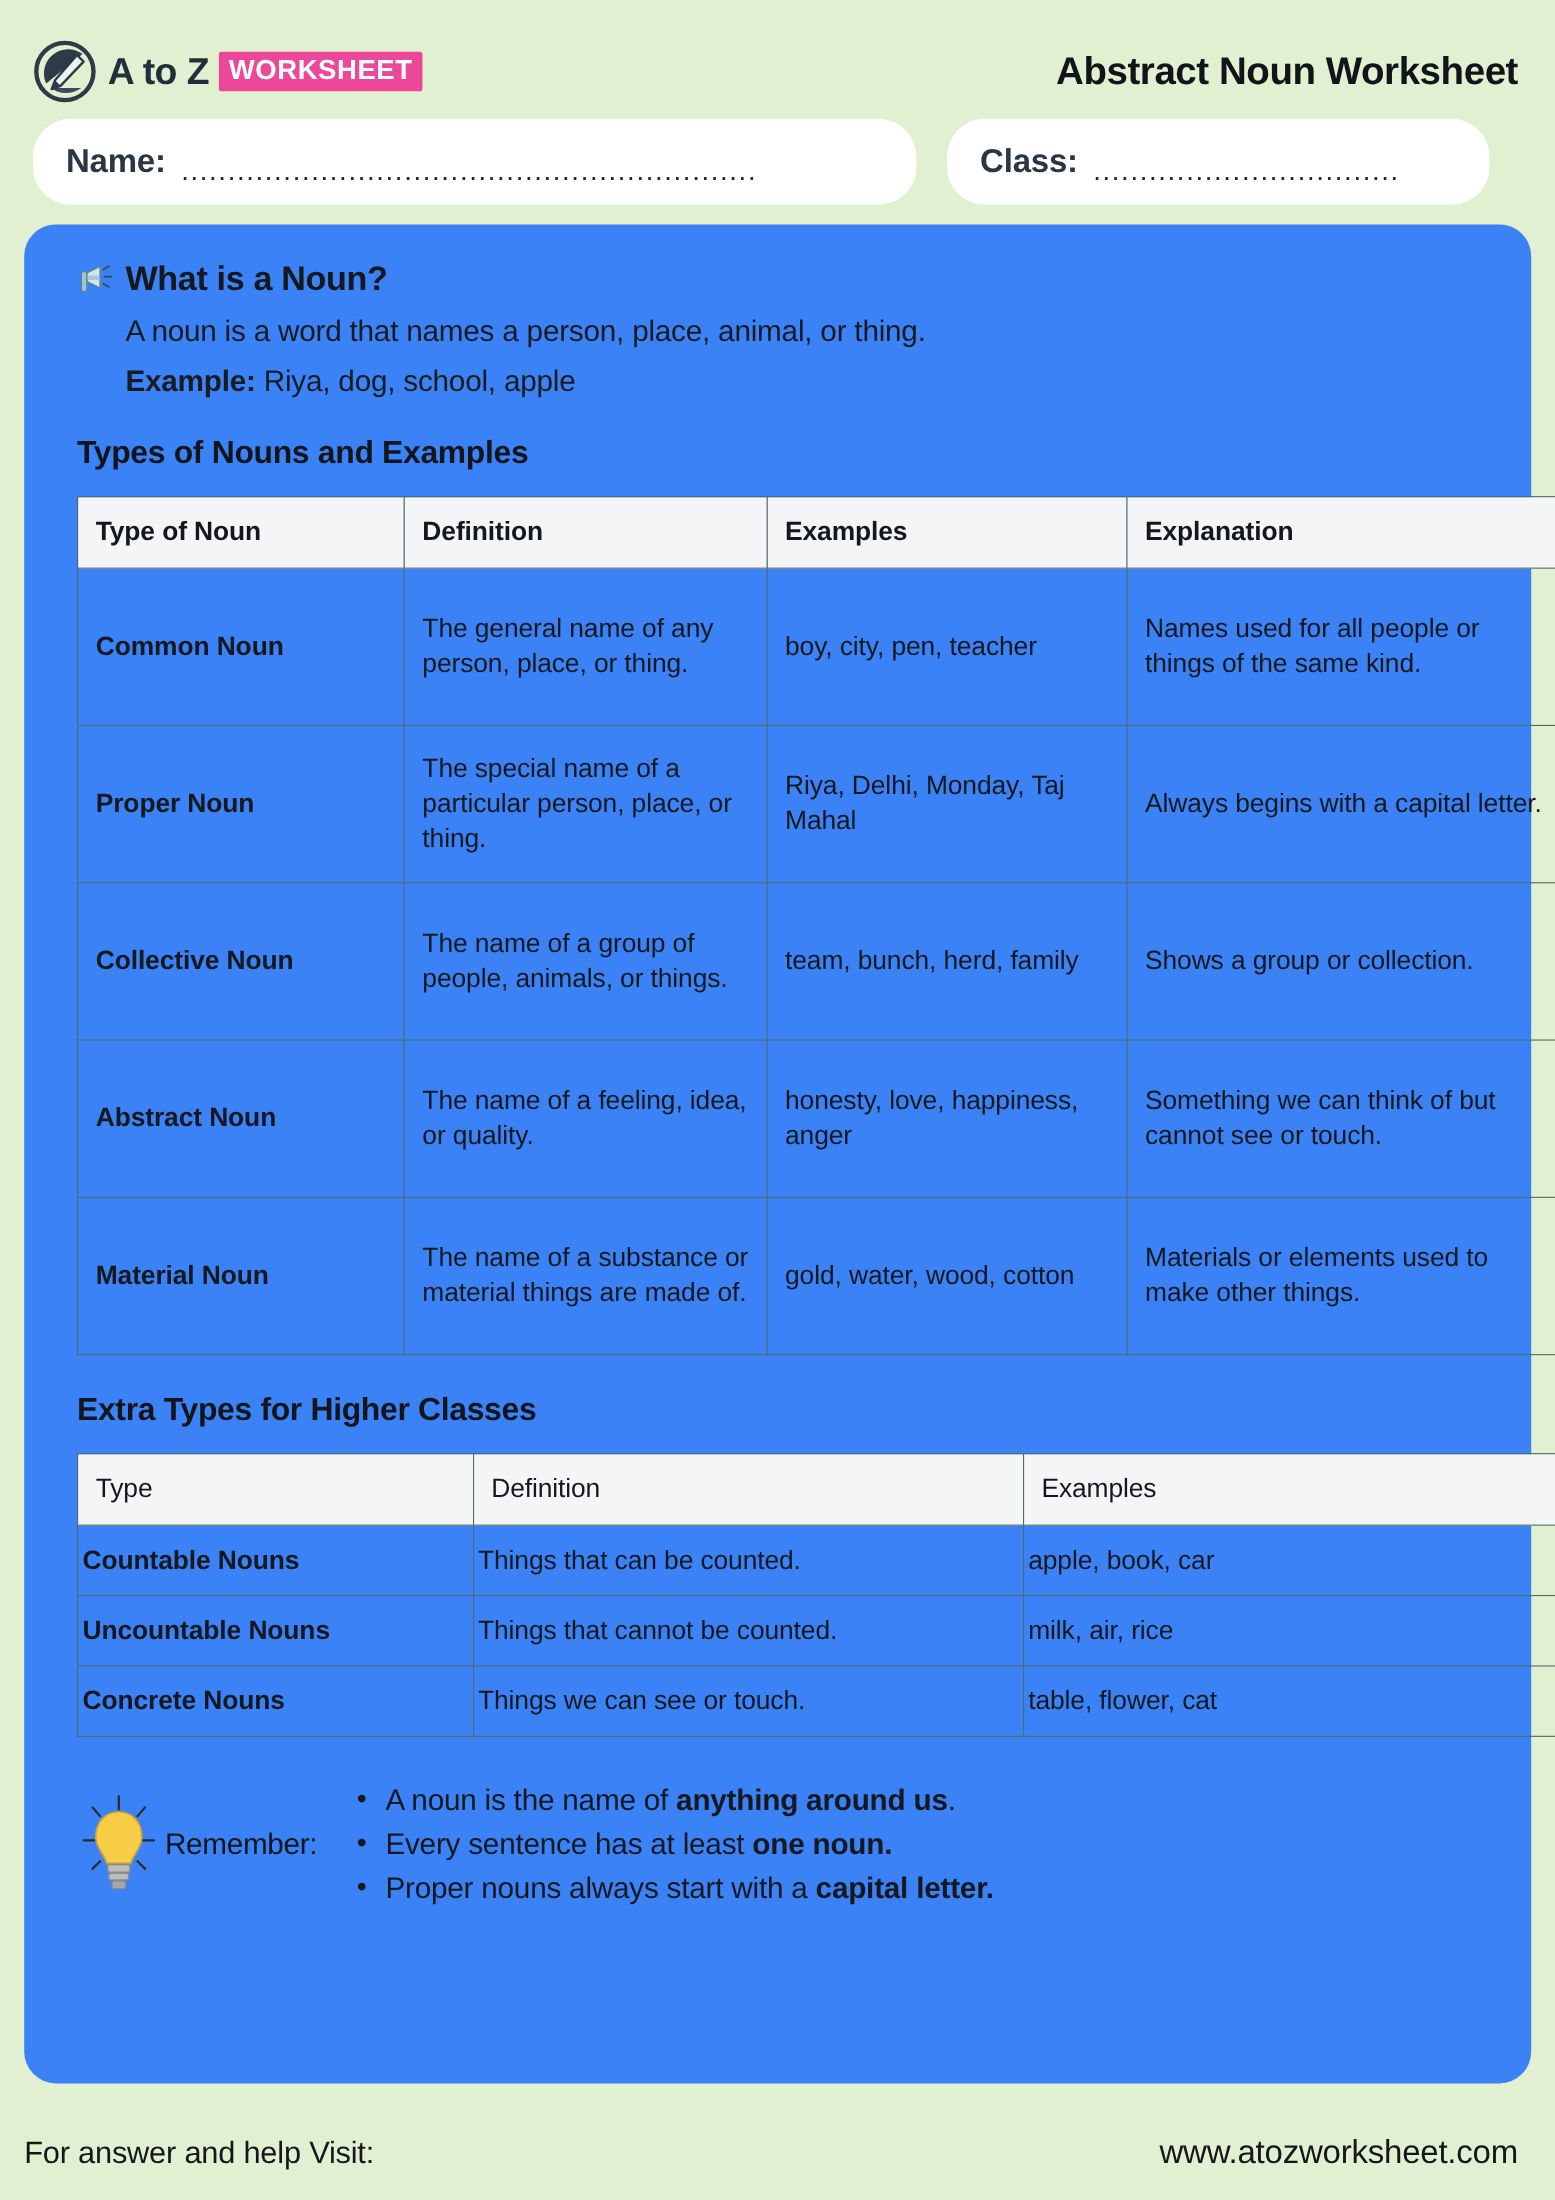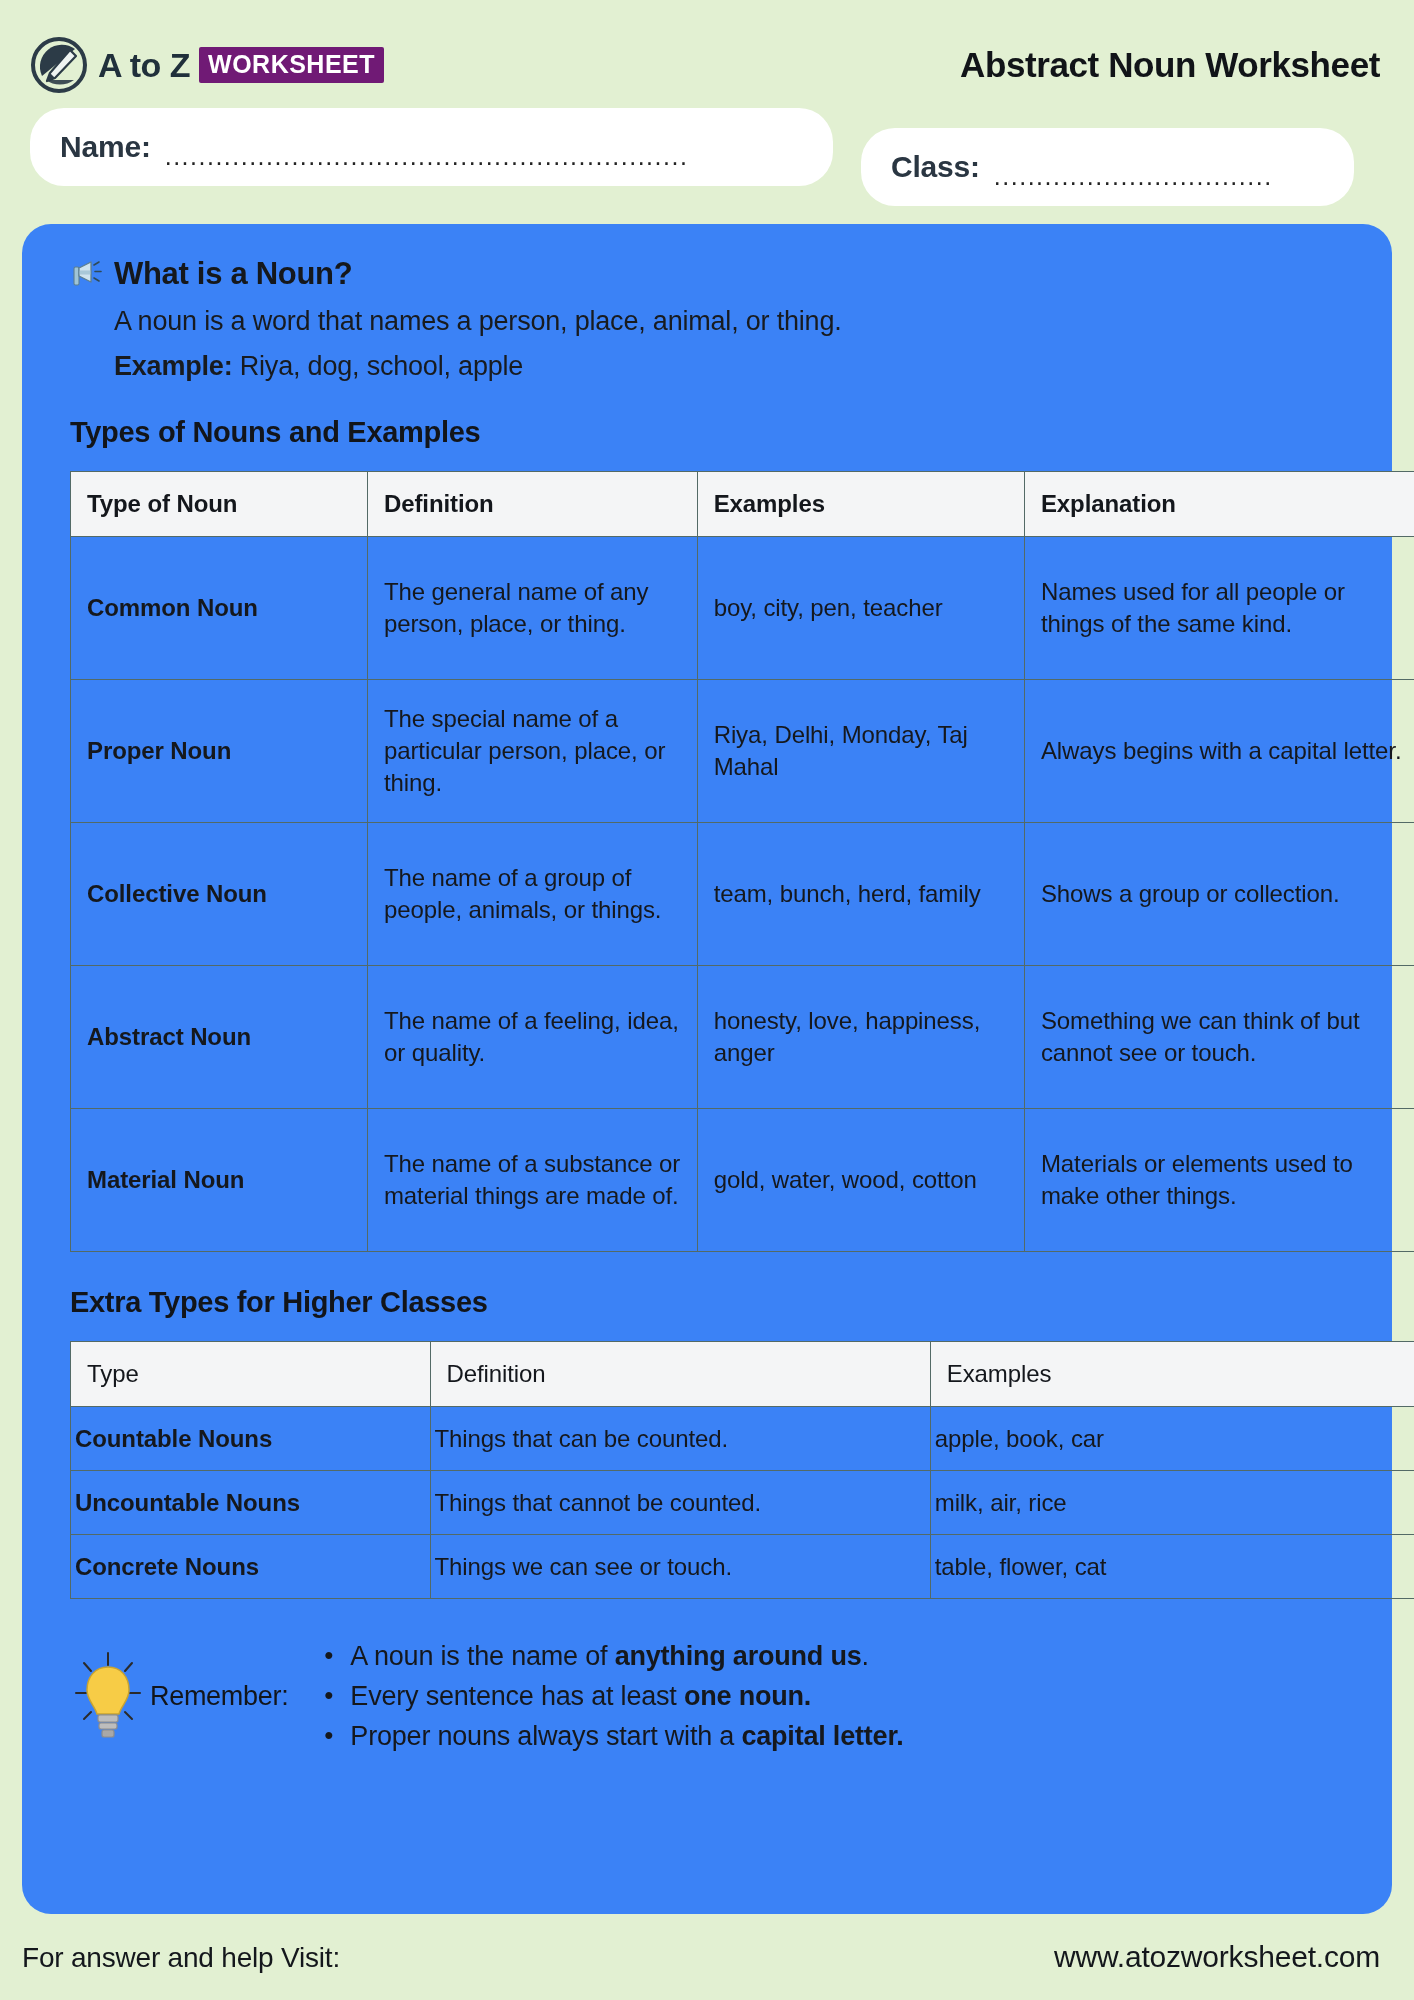--- a/index.html
+++ b/index.html
@@ -44,21 +44,21 @@
     gap: 9px;
   }
   .brand-atoz {
     font-size: 34px;
     font-weight: 700;
     color: #20303b;
     letter-spacing: -0.5px;
     line-height: 1;
   }
   .brand-badge {
-    background: #701a75;
+    background: #ec4899;
     color: #ffffff;
     font-size: 25px;
     font-weight: 700;
     letter-spacing: 0.5px;
     padding: 5px 9px 6px 9px;
     line-height: 1;
     border-radius: 2px;
   }
   .doc-title {
     font-size: 35px;
@@ -77,21 +77,21 @@
   }
   .idbox {
     background: #ffffff;
     border-radius: 34px;
     height: 78px;
     display: flex;
     align-items: center;
     padding: 0 30px;
   }
   .idbox.name { flex: 0 0 803px; }
-  .idbox.cls  { flex: 0 0 493px; margin-top: 20px; }
+  .idbox.cls  { flex: 0 0 493px; }
   .idlabel {
     font-size: 30px;
     font-weight: 700;
     color: #2a3642;
     letter-spacing: -0.2px;
     margin-right: 14px;
     white-space: nowrap;
   }
   .iddots {
     flex: 1 1 auto;

